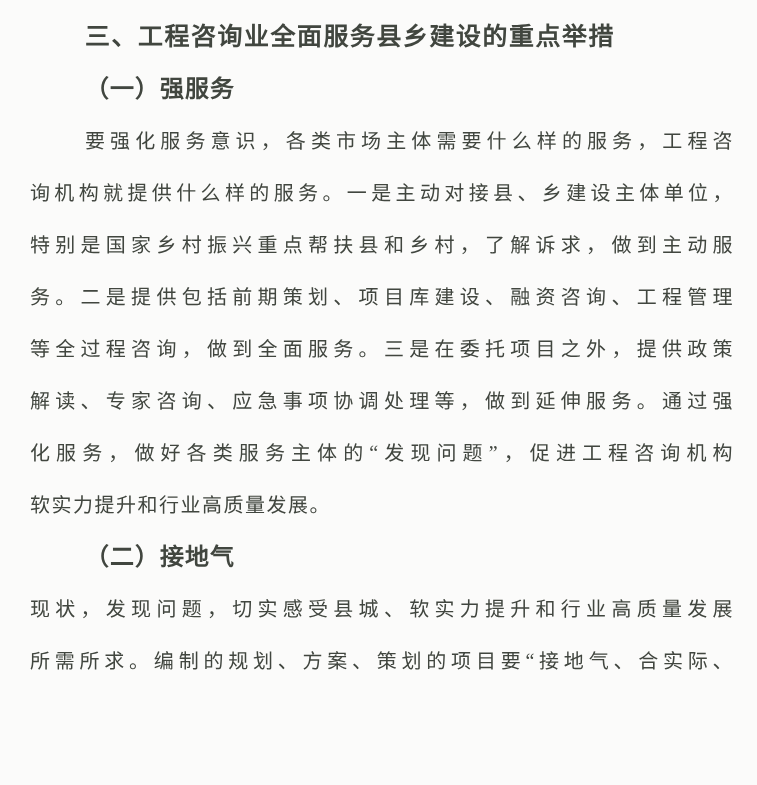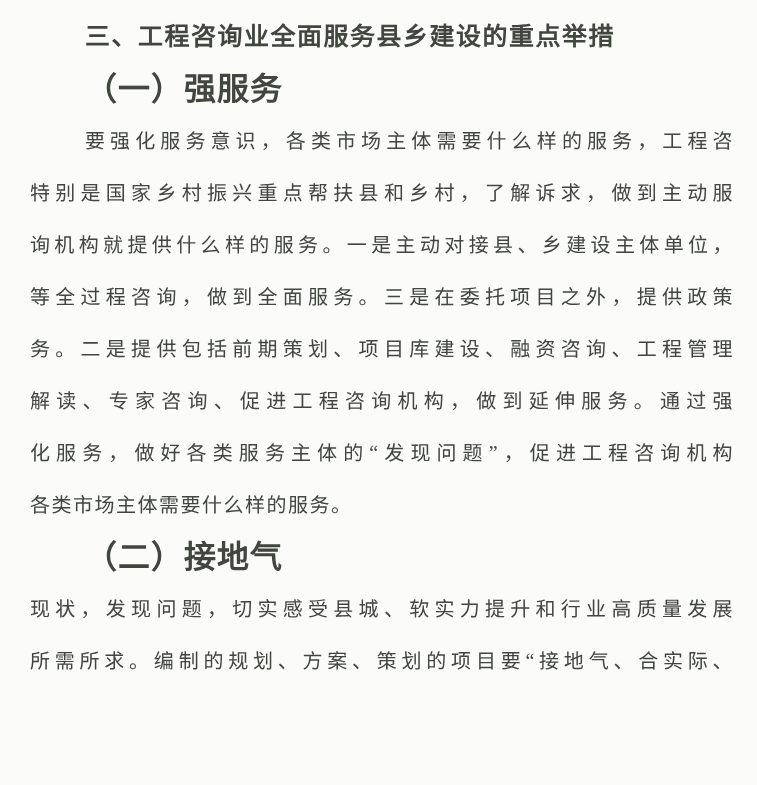--- a/index.html
+++ b/index.html
@@ -24,21 +24,21 @@
     margin: 0;
     font-size: 25px;
     font-weight: bold;
     line-height: 52px;
     text-indent: 55px;
     letter-spacing: 1.5px;
     white-space: nowrap;
   }
   .doc-subheading {
     margin: 0;
-    font-size: 32px;
+    font-size: 24px;
     font-weight: bold;
     line-height: 52px;
     text-indent: 55px;
     letter-spacing: 1px;
   }
   .line {
     margin: 0;
     font-size: 20px;
     line-height: 52px;
     letter-spacing: 0.5px;
@@ -58,26 +58,26 @@
 </head>
 <body>
 
 <div class="page">
 
   <h1 class="doc-heading">三、工程咨询业全面服务县乡建设的重点举措</h1>
 
   <h2 class="doc-subheading">（一）强服务</h2>
 
   <p class="line first">要强化服务意识，各类市场主体需要什么样的服务，工程咨</p>
+  <p class="line">询机构就提供什么样的服务。一是主动对接县、乡建设主体单位，</p>
   <p class="line">特别是国家乡村振兴重点帮扶县和乡村，了解诉求，做到主动服</p>
-  <p class="line">询机构就提供什么样的服务。一是主动对接县、乡建设主体单位，</p>
+  <p class="line">务。二是提供包括前期策划、项目库建设、融资咨询、工程管理</p>
   <p class="line">等全过程咨询，做到全面服务。三是在委托项目之外，提供政策</p>
-  <p class="line">务。二是提供包括前期策划、项目库建设、融资咨询、工程管理</p>
-  <p class="line">解读、专家咨询、促进工程咨询机构，做到延伸服务。通过强</p>
+  <p class="line">解读、专家咨询、应急事项协调处理等，做到延伸服务。通过强</p>
   <p class="line">化服务，做好各类服务主体的“发现问题”，促进工程咨询机构</p>
-  <p class="line last">各类市场主体需要什么样的服务。</p>
+  <p class="line last">软实力提升和行业高质量发展。</p>
 
   <h2 class="doc-subheading">（二）接地气</h2>
 
   <p class="line">现状，发现问题，切实感受县城、软实力提升和行业高质量发展</p>
   <p class="line">所需所求。编制的规划、方案、策划的项目要“接地气、合实际、</p>
 
 </div>
 
 </body></html>

